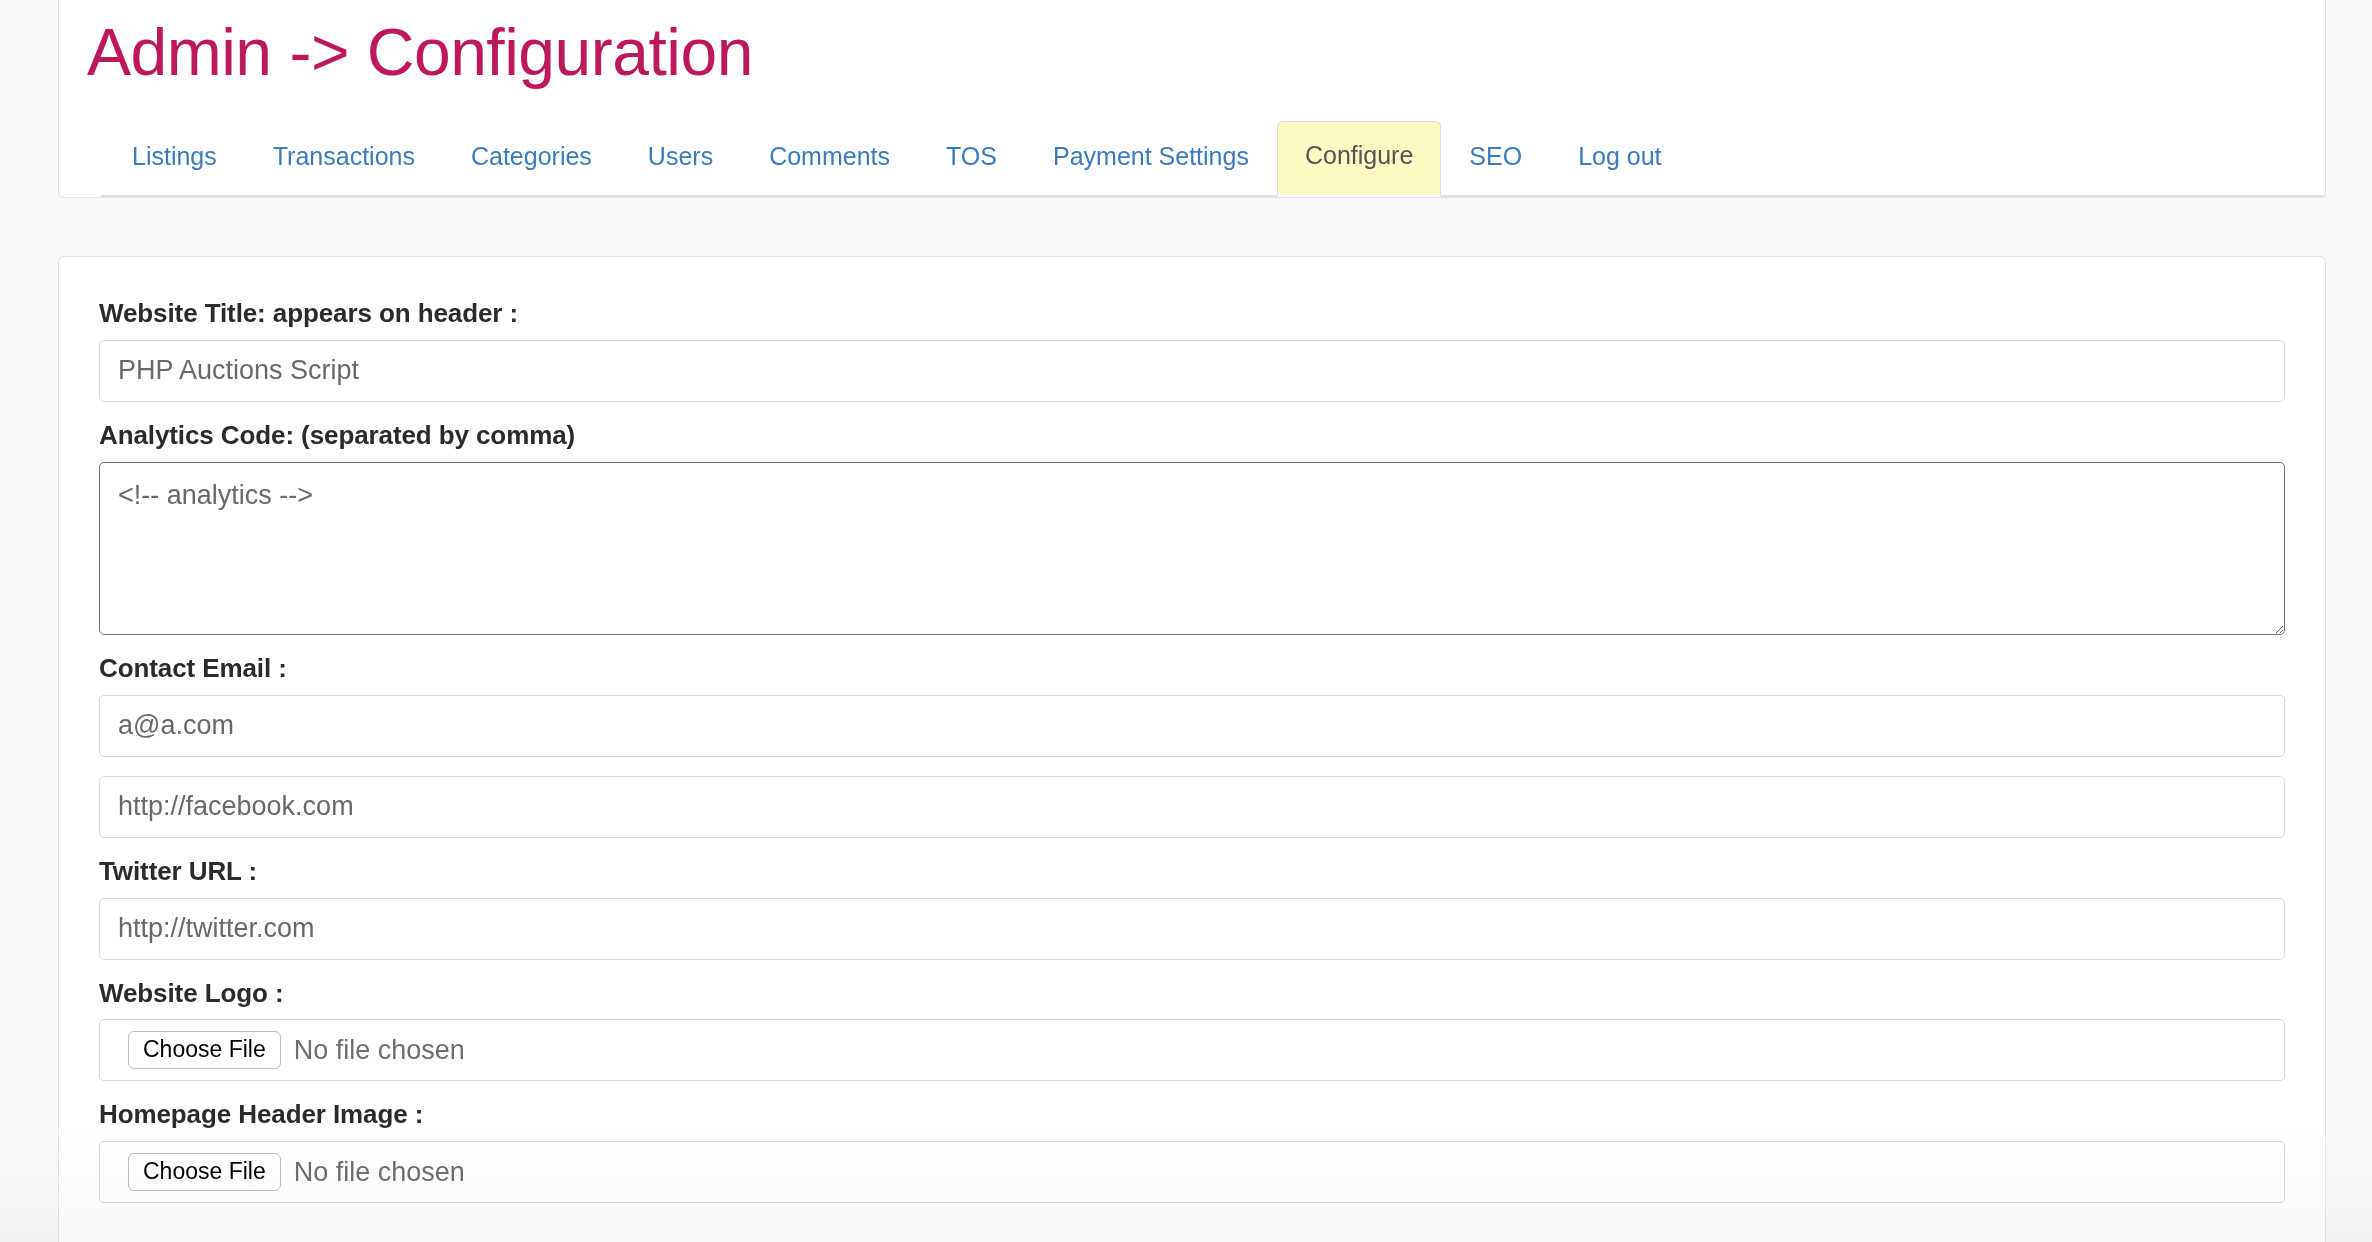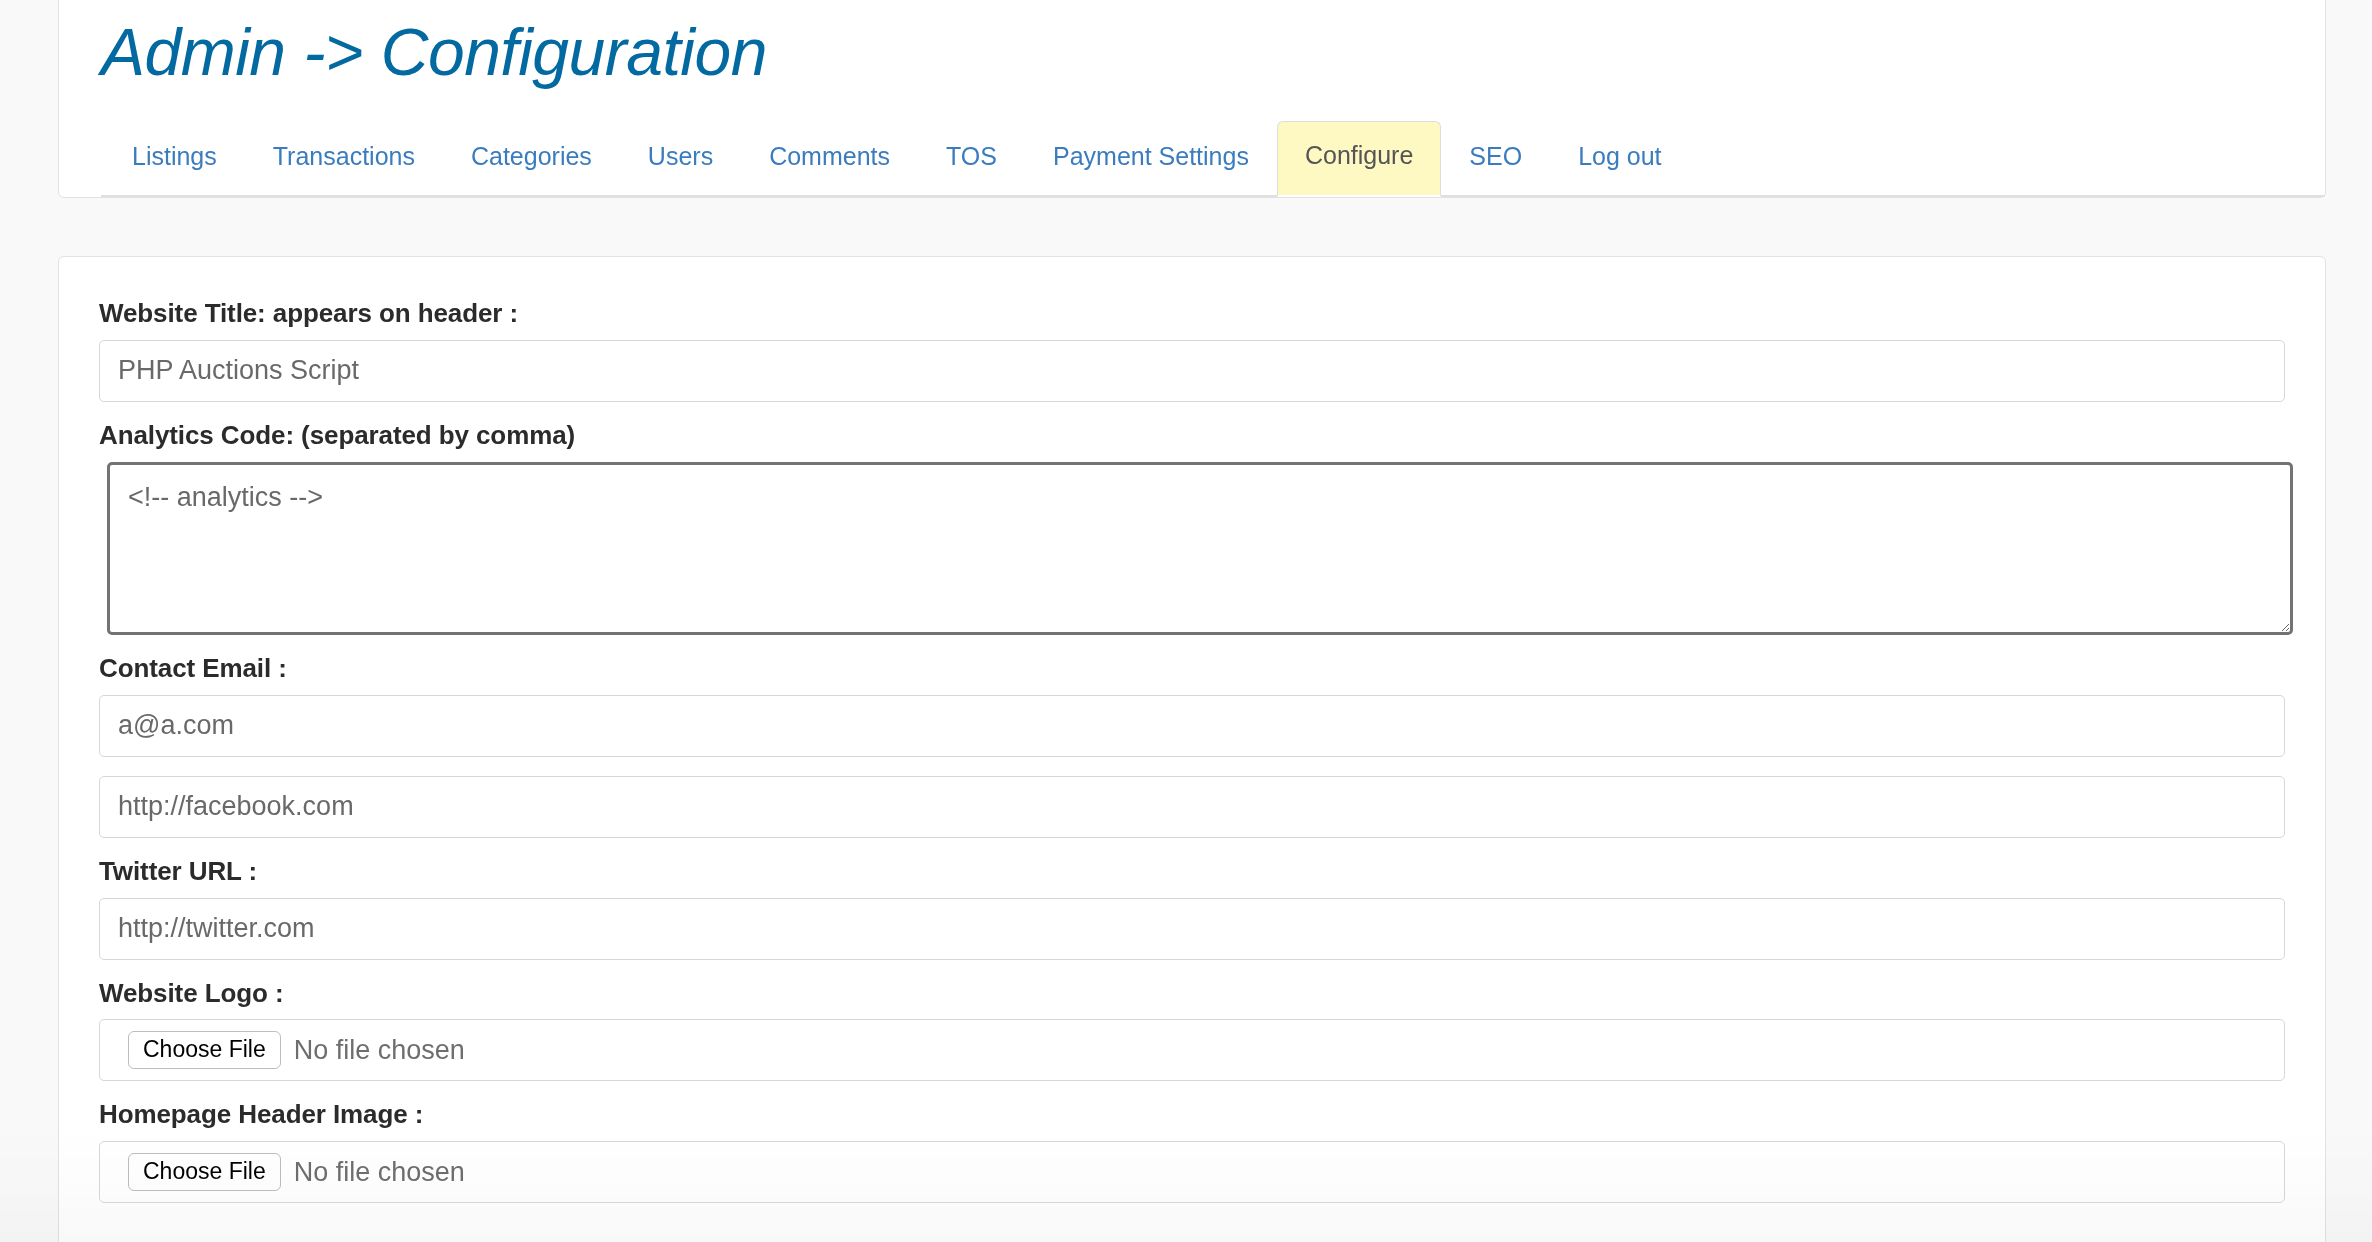--- a/index.html
+++ b/index.html
@@ -29,30 +29,29 @@
     width: 2268px;
     height: 276px;
     background: #ffffff;
     border: 1px solid #e2e2e2;
     border-radius: 6px;
     padding: 0;
   }
 
   .page-title {
     position: absolute;
-    left: 42px;
+    left: 28px;
     top: 52px;
     font-size: 66px;
     font-weight: 300;
-    color: #0369a1;
+    color: #be185d;
     letter-spacing: -0.5px;
     line-height: 1;
     white-space: nowrap;
     font-family: "Liberation Sans", sans-serif;
-    font-style: italic;
   }
 
   
   .tabs {
     position: absolute;
     left: 42px;
     right: 0px;
     bottom: 0px;
     height: 96px;
     border-bottom: 2px solid #e0e0e0;
@@ -126,24 +125,24 @@
   .text-input::placeholder { color: #999; }
 
   .textarea-input {
     display: block;
     width: 100%;
     height: 173px;
     font-size: 27px;
     font-family: "Liberation Sans", sans-serif;
     color: #696969;
     background: #ffffff;
-    border: 3px solid #737373;
+    border: 1px solid #737373;
     border-radius: 5px;
     padding: 14px 18px;
-    margin: 0 0 19px 8px;
+    margin: 0 0 19px 0;
     outline: none;
     resize: vertical;
     line-height: 1.35;
   }
 
   .file-input {
     display: block;
     width: 100%;
     height: 62px;
     font-size: 27px;

